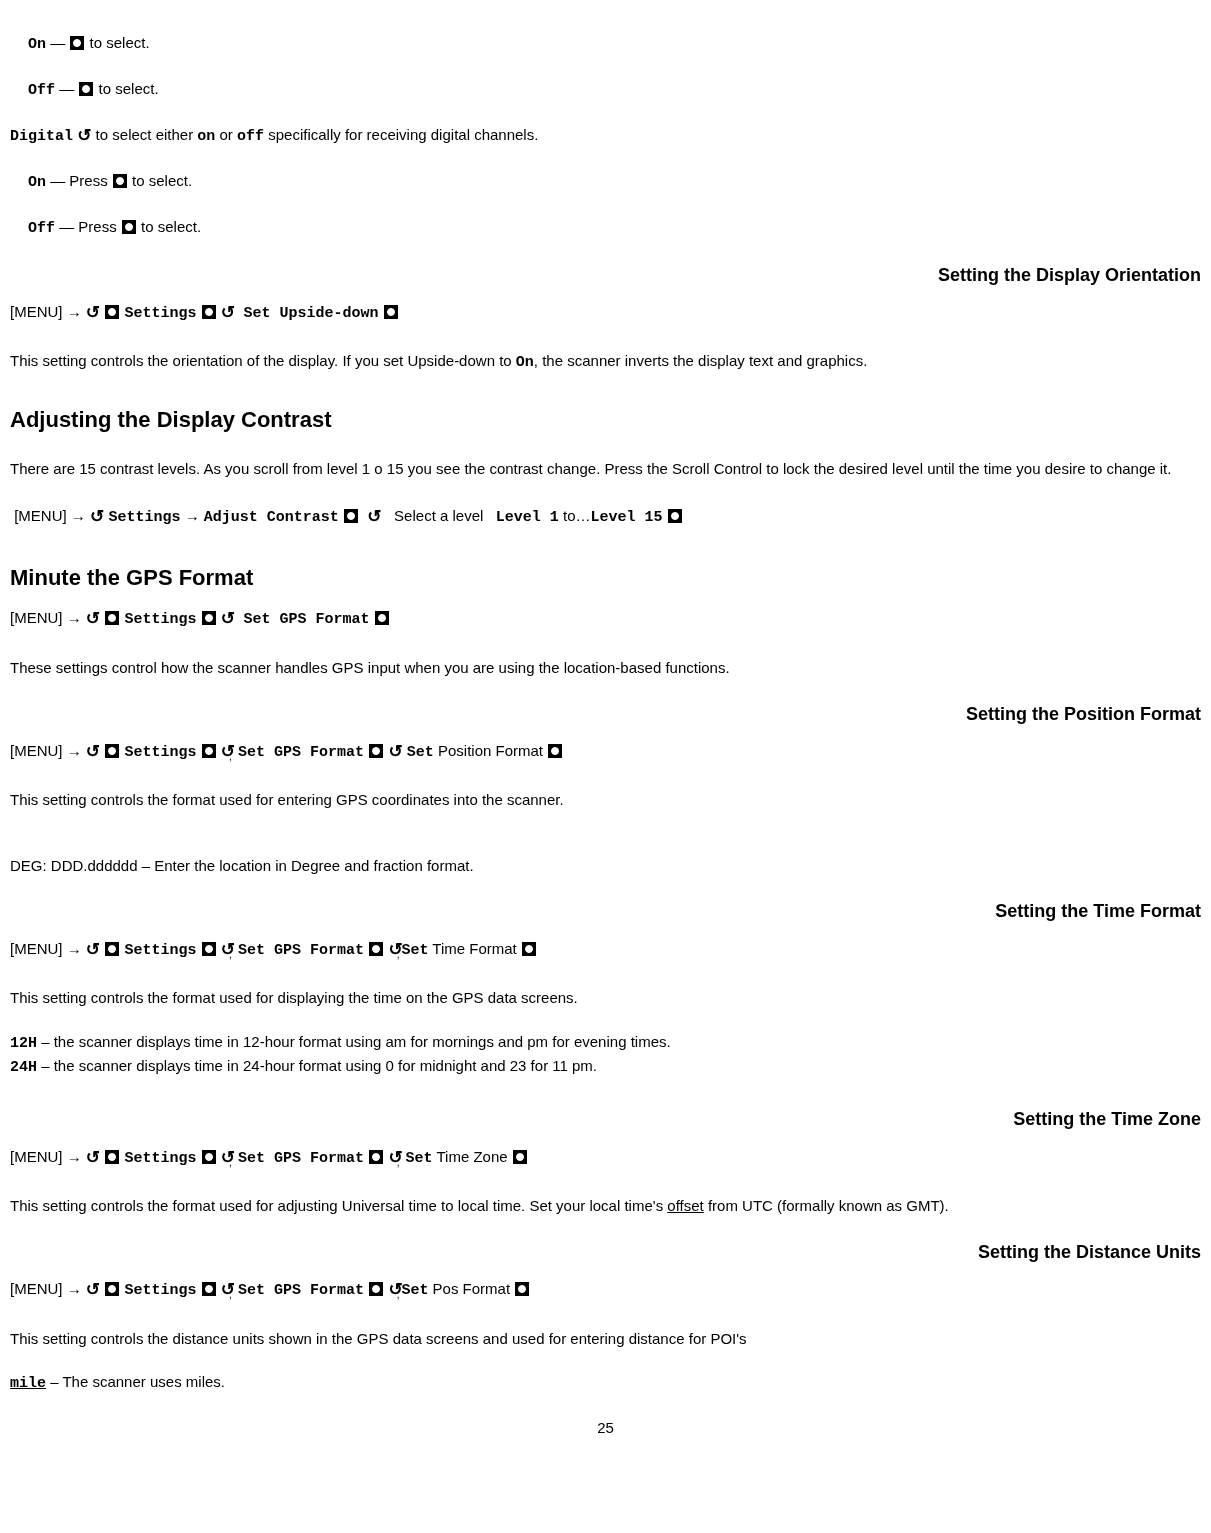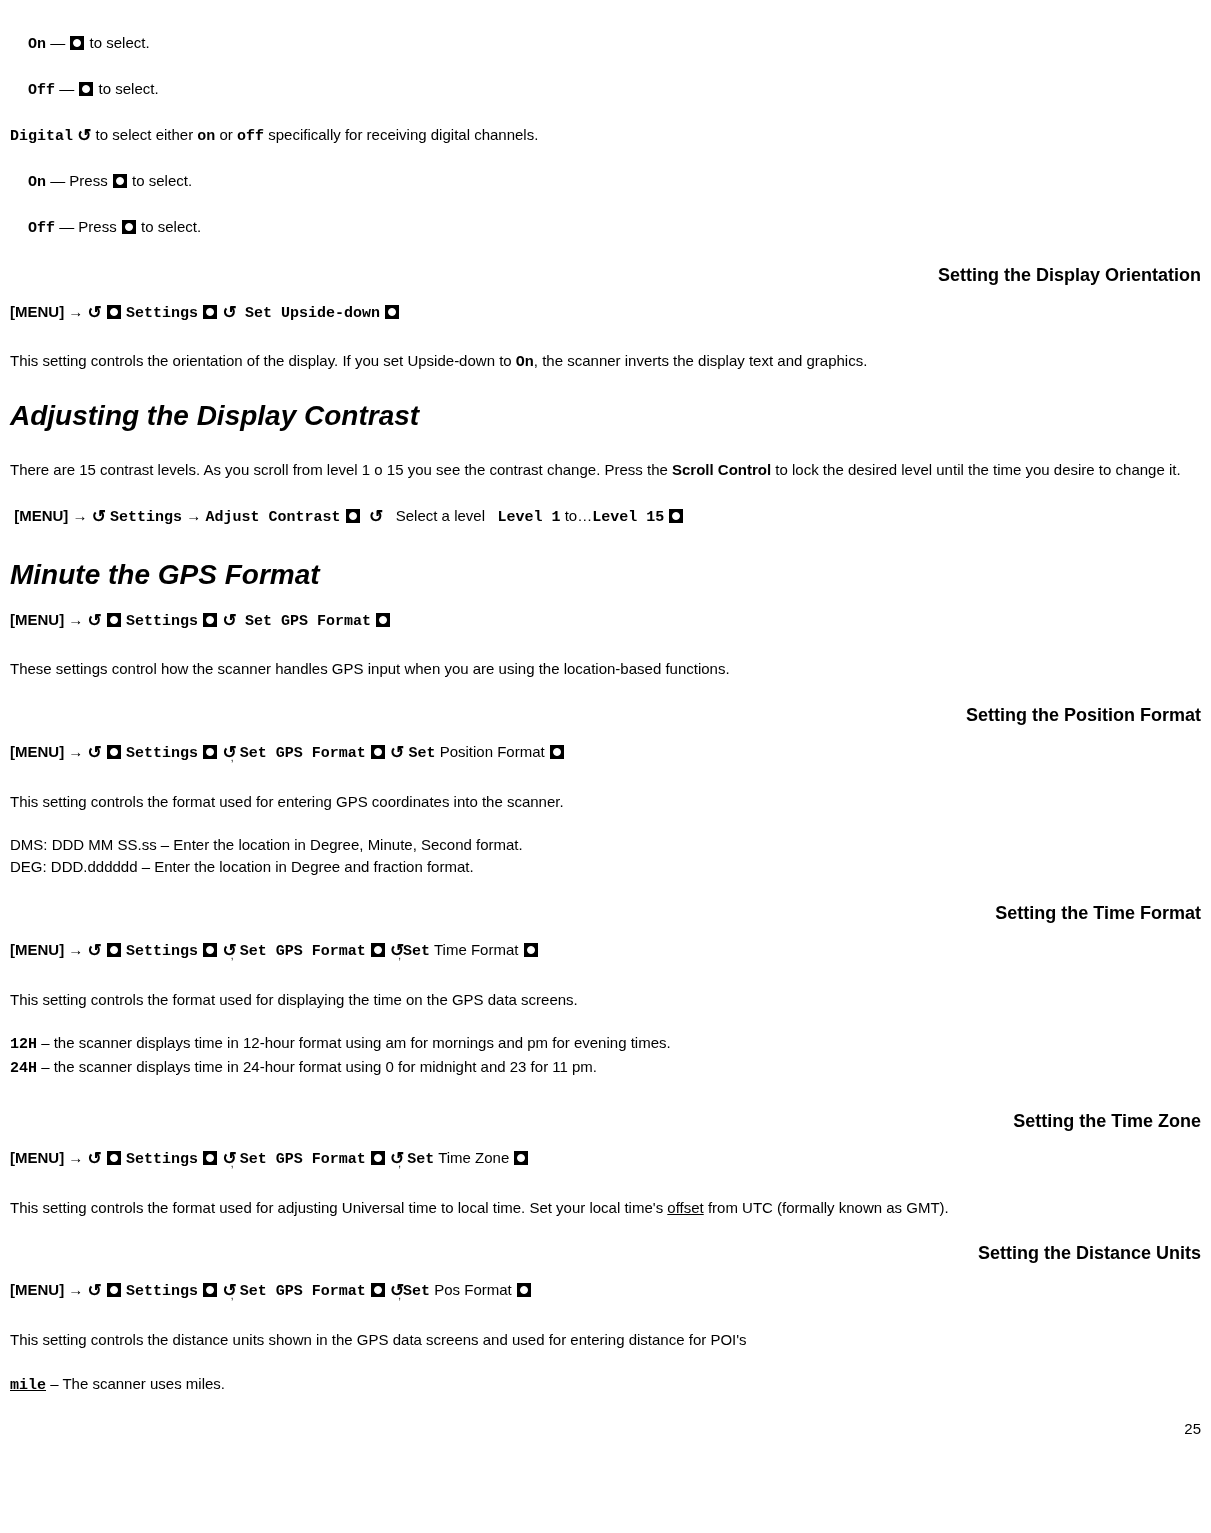--- a/index.html
+++ b/index.html
@@ -5,26 +5,25 @@
   body {
     font-family: Arial, Helvetica, sans-serif;
     font-size: 15px;
     line-height: 1.45;
     color: #000;
     margin: 0;
     padding: 10px 10px 30px 10px;
     max-width: 1211px;
   }
   .mono { font-family: "Courier New", Courier, monospace; font-weight: bold; }
-  .bold { font-weight: bold; }
+  .bold { font-weight: normal; }
   h2 {
-    font-size: 28px;
+    font-size: 22px;
     font-weight: bold;
-    margin: 22px 0 10px 0;
-    font-style: italic;
+    margin: 30px 0 10px 0;
   }
   h3 {
     font-size: 18px;
     font-weight: bold;
     margin: 20px 0 10px 0;
     text-align: right;
   }
   p { margin: 22px 0; }
   .indent1 { margin-left: 18px; }
   .path { margin: 10px 0; line-height: 1.8; }
@@ -48,21 +47,21 @@
     position: absolute;
     left: 50%; top: 50%;
     width: 6px; height: 6px;
     border: 1px solid #fff;
     border-radius: 50%;
     transform: translate(-50%, -50%);
     background: #fff;
   }
   .arrow { display:inline-block; }
   .underline { text-decoration: underline; }
-  .page-num { text-align: right; font-family: Arial; }
+  .page-num { text-align: center; font-family: Arial; }
   .small-comma { font-size: 10px; vertical-align: sub; margin-left:-6px; margin-right:2px;}
 </style>
 </head>
 <body>
 
 <p class="indent1">
   <span class="mono">On</span>
   <span> — </span>
   <span class="icon-btn"></span>
   <span> to select.</span>
@@ -147,21 +146,21 @@
   <span class="icon-btn"></span>
   <span class="icon-scroll">↺</span><span class="small-comma">,</span>
   <span class="mono">Set GPS Format</span>
   <span class="icon-btn"></span>
   <span class="icon-scroll">↺</span>
   <span class="mono">Set</span><span> Position Format </span>
   <span class="icon-btn"></span>
 </p>
 <p>This setting controls the format used for entering GPS coordinates into the scanner.</p>
 <p>
-  <span>DMS: DDD MM SS.ss – Enter the location in Degree, Minute, Second format.</span><br>
+  <br>
   <span>DEG: DDD.dddddd – Enter the location in Degree and fraction format.</span>
 </p>
 
 <h3>Setting the Time Format</h3>
 <p class="path">
   <span class="bold">[MENU]</span>
   <span class="arrow">→</span>
   <span class="icon-scroll">↺</span>
   <span class="icon-btn"></span>
   <span class="mono">Settings</span>

